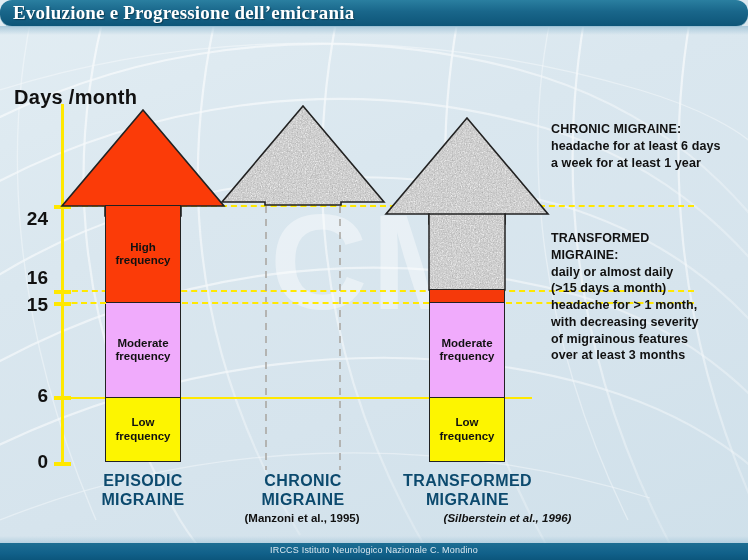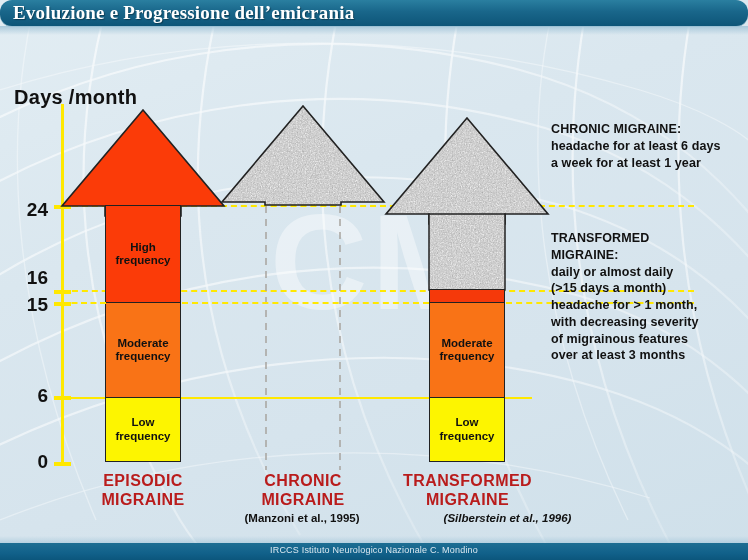--- a/index.html
+++ b/index.html
@@ -87,36 +87,36 @@
   .col{position:absolute;}
   .seg{
     position:absolute;
     border:1.5px solid #222;
     box-sizing:border-box;
     display:flex;align-items:center;justify-content:center;
     text-align:center;
     font-size:11.5px;font-weight:bold;color:#111;line-height:1.15;
   }
   .seg-red{background:#fb3b08;}
-  .seg-green{background:#f97316;}
+  .seg-green{background:#f0abfc;}
   .seg-yellow{background:#fdf500;}
   .seg-redthin{background:#f5390a;}
 
   
   .note{
     position:absolute;
     font-size:12.5px;font-weight:bold;color:#111;
     line-height:1.34;
     letter-spacing:.1px;
   }
 
   
   .cat{
     position:absolute;text-align:center;
-    font-size:16px;font-weight:bold;color:#b91c1c;
+    font-size:16px;font-weight:bold;color:#0c4a6e;
     line-height:1.18;letter-spacing:.4px;
   }
   .cite{
     position:absolute;text-align:center;
     font-size:11.5px;font-weight:bold;color:#111;
   }
 </style>
 </head>
 <body>
 
@@ -156,21 +156,21 @@
 
   <div class="titlebar">
     <div class="tl-text">Evoluzione e Progressione dell’emicrania</div>
   </div>
   <div class="titlebar-shadow"></div>
 
   <div class="axis-title">Days /month</div>
   <div class="y-axis"></div>
 
   <div class="tick" style="top:205px;"></div>
-  <div class="tick-label" style="left:4px;top:199px;">24</div>
+  <div class="tick-label" style="left:4px;top:208px;">24</div>
 
   <div class="tick" style="top:290px;"></div>
   <div class="tick-label" style="left:4px;top:267px;">16</div>
 
   <div class="tick" style="top:302px;"></div>
   <div class="tick-label" style="left:4px;top:294px;">15</div>
 
   <div class="tick" style="top:396px;"></div>
   <div class="tick-label" style="left:4px;top:385px;">6</div>
 

